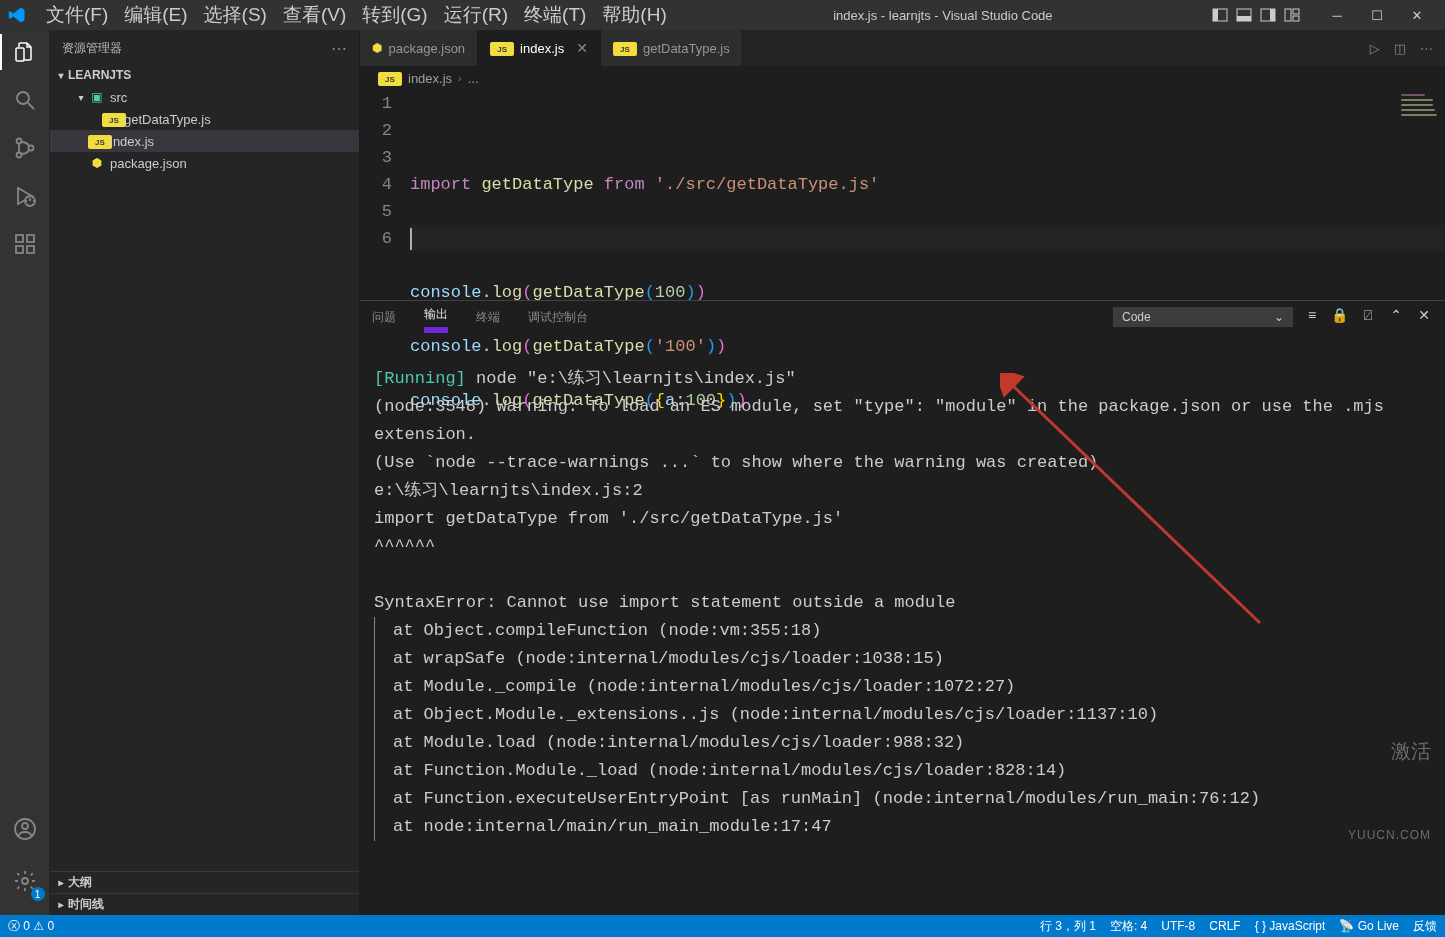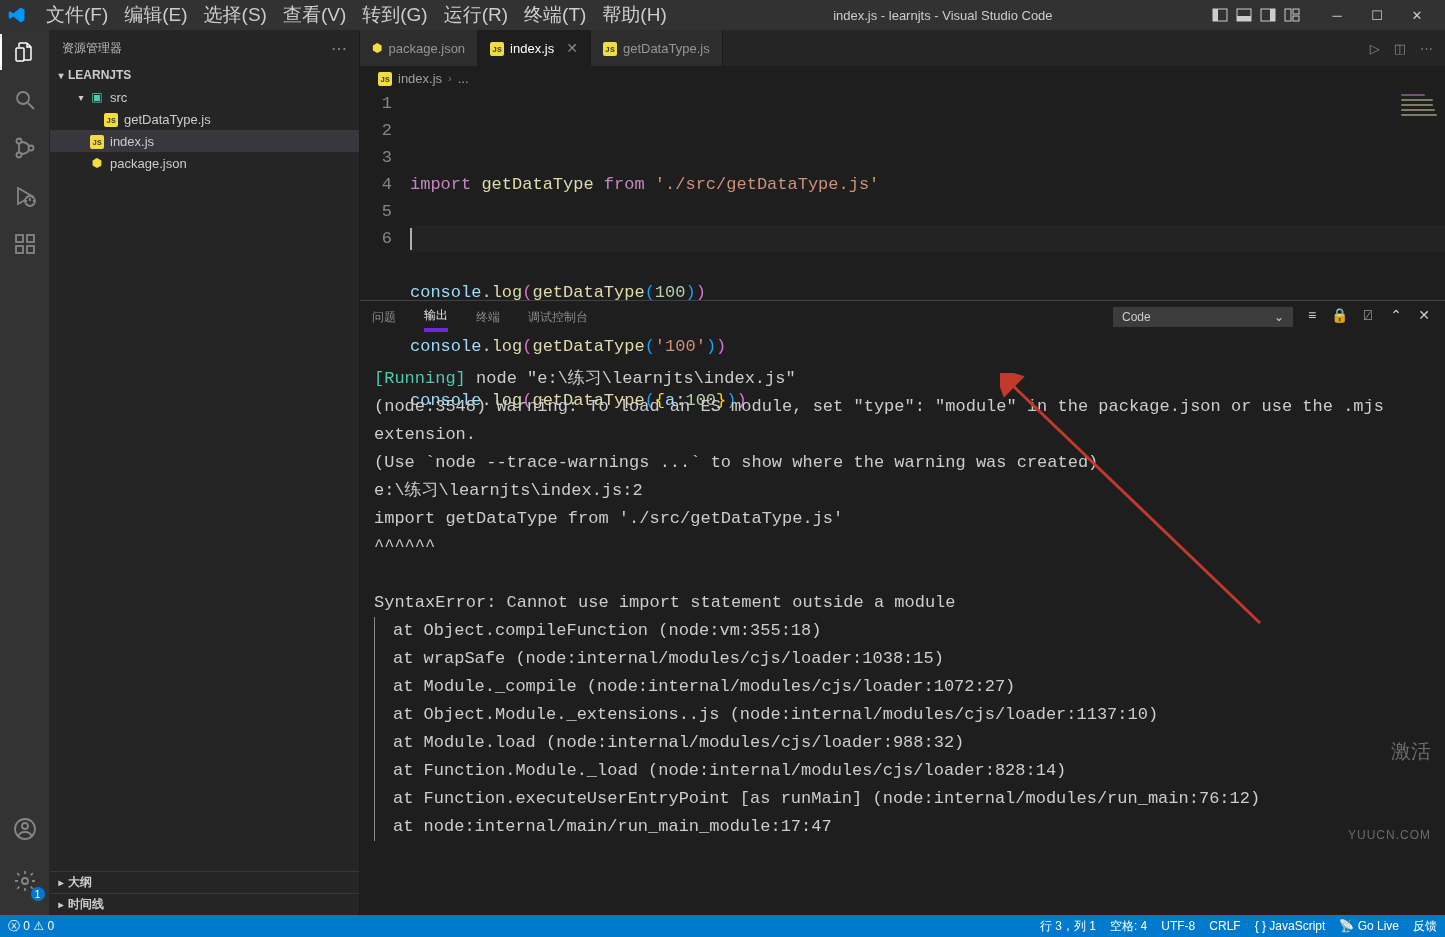--- a/index.html
+++ b/index.html
@@ -94,32 +94,32 @@
 .tok-obj { color: #9cdcfe; }
 .tok-num { color: #b5cea8; }
 .tok-punct { color: #d4d4d4; }
 .tok-paren1 { color: #da70d6; }
 .tok-paren2 { color: #179fff; }
 .tok-brace3 { color: #ffd700; }
 
 .panel { flex: 1; display: flex; flex-direction: column; border-top: 1px solid #414141; background: #1e1e1e; min-height: 0; }
 .panel-tabs { height: 32px; background: #1e1e1e; display: flex; align-items: center; padding: 0 12px; gap: 28px; font-size: 12px; color: #8a8a8a; }
 .panel-tab { cursor: pointer; padding: 4px 0; }
-.panel-tab.active { color: #e7e7e7; border-bottom: 4px solid #6d28d9; }
+.panel-tab.active { color: #e7e7e7; border-bottom: 6px solid #6d28d9; }
 .panel-actions { margin-left: auto; display: flex; align-items: flex-start; gap: 10px; }
 .panel-select { background: #3c3c3c; color: #ccc; border: 1px solid #3c3c3c; padding: 2px 8px; font-size: 12px; width: 180px; display: flex; justify-content: space-between; align-items: center; cursor: pointer; }
 .panel-actions .picon { width: 18px; text-align: center; cursor: pointer; color: #ccc; font-size: 14px; }
 
 .output { flex: 1; font-family: "Consolas", "Courier New", monospace; font-size: 17px; line-height: 28px; padding: 4px 14px; overflow: hidden; white-space: pre-wrap; color: #cccccc; position: relative; }
 .output .running { color: #4ec9b0; }
 .output .stack-indent { border-left: 1px solid #888; margin-left: 0; padding-left: 18px; }
 
 .arrow { position: absolute; pointer-events: none; }
 
-.icon-js { background: #f1dd3f; color: #3a3a3a; font-size: 8px; font-weight: bold; display: inline-flex; align-items: center; justify-content: center; width: 14px; height: 14px; border-radius: 2px; font-family: Liberation Mono, monospace; }
+.icon-js { background: #f1dd3f; color: #3a3a3a; font-size: 8px; font-weight: bold; display: inline-flex; align-items: center; justify-content: center; width: 24px; height: 14px; border-radius: 2px; }
 .icon-json { color: #f1dd3f; font-size: 12px; }
 .icon-folder-src { color: #4ec9b0; font-size: 12px; }
 
 .sidebar-bottom { margin-top: auto; }
 .sidebar-bottom .section-header { border-top: 1px solid #383838; height: 22px; }
 
 .statusbar { height: 22px; background: #007acc; display: flex; align-items: center; color: #fff; font-size: 12px; padding: 0 8px; gap: 8px; }
 .statusbar .sb-right { margin-left: auto; display: flex; gap: 14px; align-items: center; text-align: right; }
 .statusbar .sb-item { cursor: pointer; }
 

